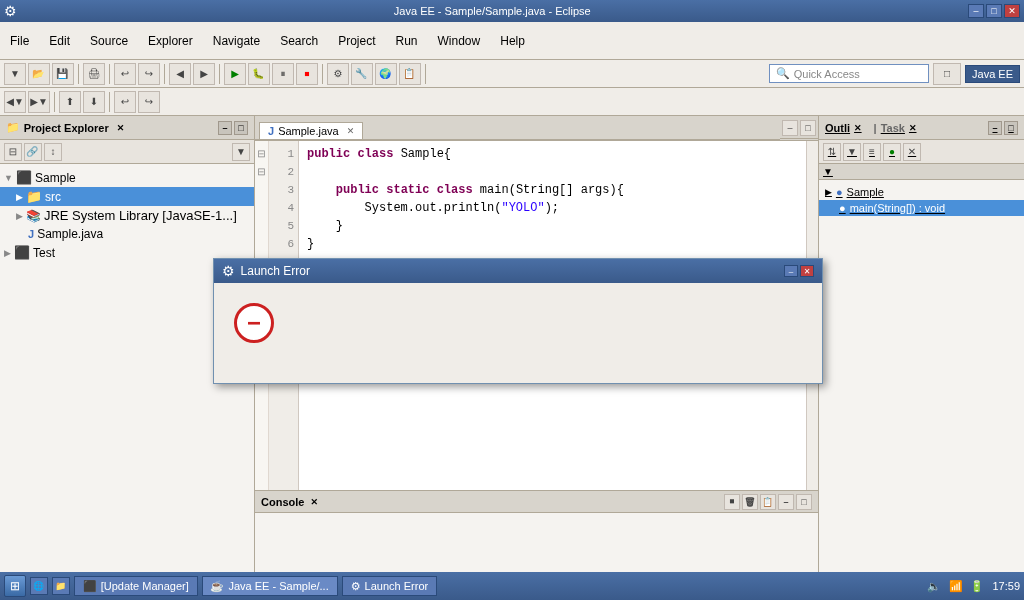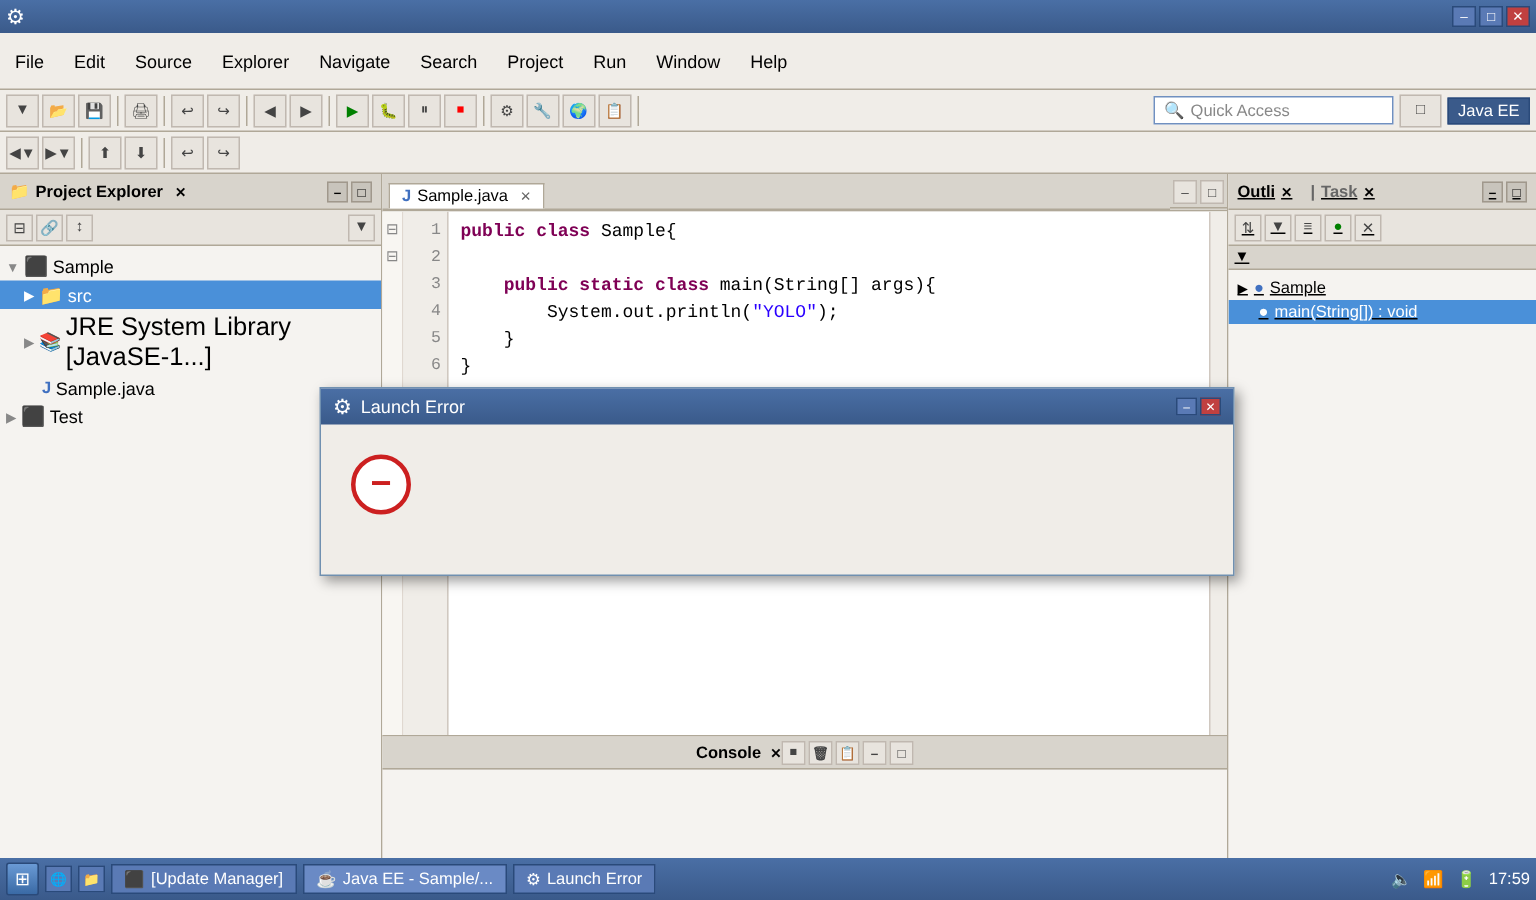--- a/index.html
+++ b/index.html
@@ -241,21 +241,21 @@
       border-top: 1px solid #b0a898;
       display: flex;
       flex-direction: column;
     }
     .console-header {
       background: #d8d4cc;
       border-bottom: 1px solid #b0a898;
       padding: 2px 6px;
       display: flex;
       align-items: center;
-      justify-content: center;
+      justify-content: space-between;
       font-size: 11px;
       font-weight: bold;
       min-height: 22px;
     }
     .console-content {
       flex: 1;
       background: white;
       padding: 4px 6px;
       font-family: 'Courier New', monospace;
       font-size: 11px;
@@ -427,20 +427,21 @@
       border-bottom: 1px solid #b0a898;
     }
   </style>
 </head>
 <body>
 
 <div class="title-bar">
   <div style="display:flex;align-items:center;gap:4px;">
     <span style="font-size:14px;">⚙</span>
   </div>
+  <div class="title-bar-title">Java EE - Sample/Sample.java - Eclipse</div>
   <div class="title-bar-controls">
     <div class="title-bar-btn">–</div>
     <div class="title-bar-btn">□</div>
     <div class="title-bar-btn" style="background:#c04040;">✕</div>
   </div>
 </div>
 
 <div class="menu-bar">
   <div class="menu-item">File</div>
   <div class="menu-item">Edit</div>
@@ -533,21 +534,21 @@
 
       <div class="tree-item tree-indent-1 selected">
         <span style="font-size:9px;color:white;">▶</span>
         <span style="color:#f0a030;font-size:13px;">📁</span>
         <span>src</span>
       </div>
 
       <div class="tree-item tree-indent-1">
         <span style="font-size:9px;color:#888;">▶</span>
         <span style="font-size:12px;">📚</span>
-        <span style="font-size:17px;">JRE System Library [JavaSE-1...]</span>
+        <span style="font-size:13px;">JRE System Library [JavaSE-1...]</span>
       </div>
 
       <div class="tree-item tree-indent-2">
         <span style="color:#4070c0;font-size:11px;font-weight:bold;">J</span>
         <span>Sample.java</span>
       </div>
 
       <div class="tree-item">
         <span style="color:#888;font-size:9px;">▶</span>
         <span style="color:#f0a030;font-size:13px;">⬛</span>

